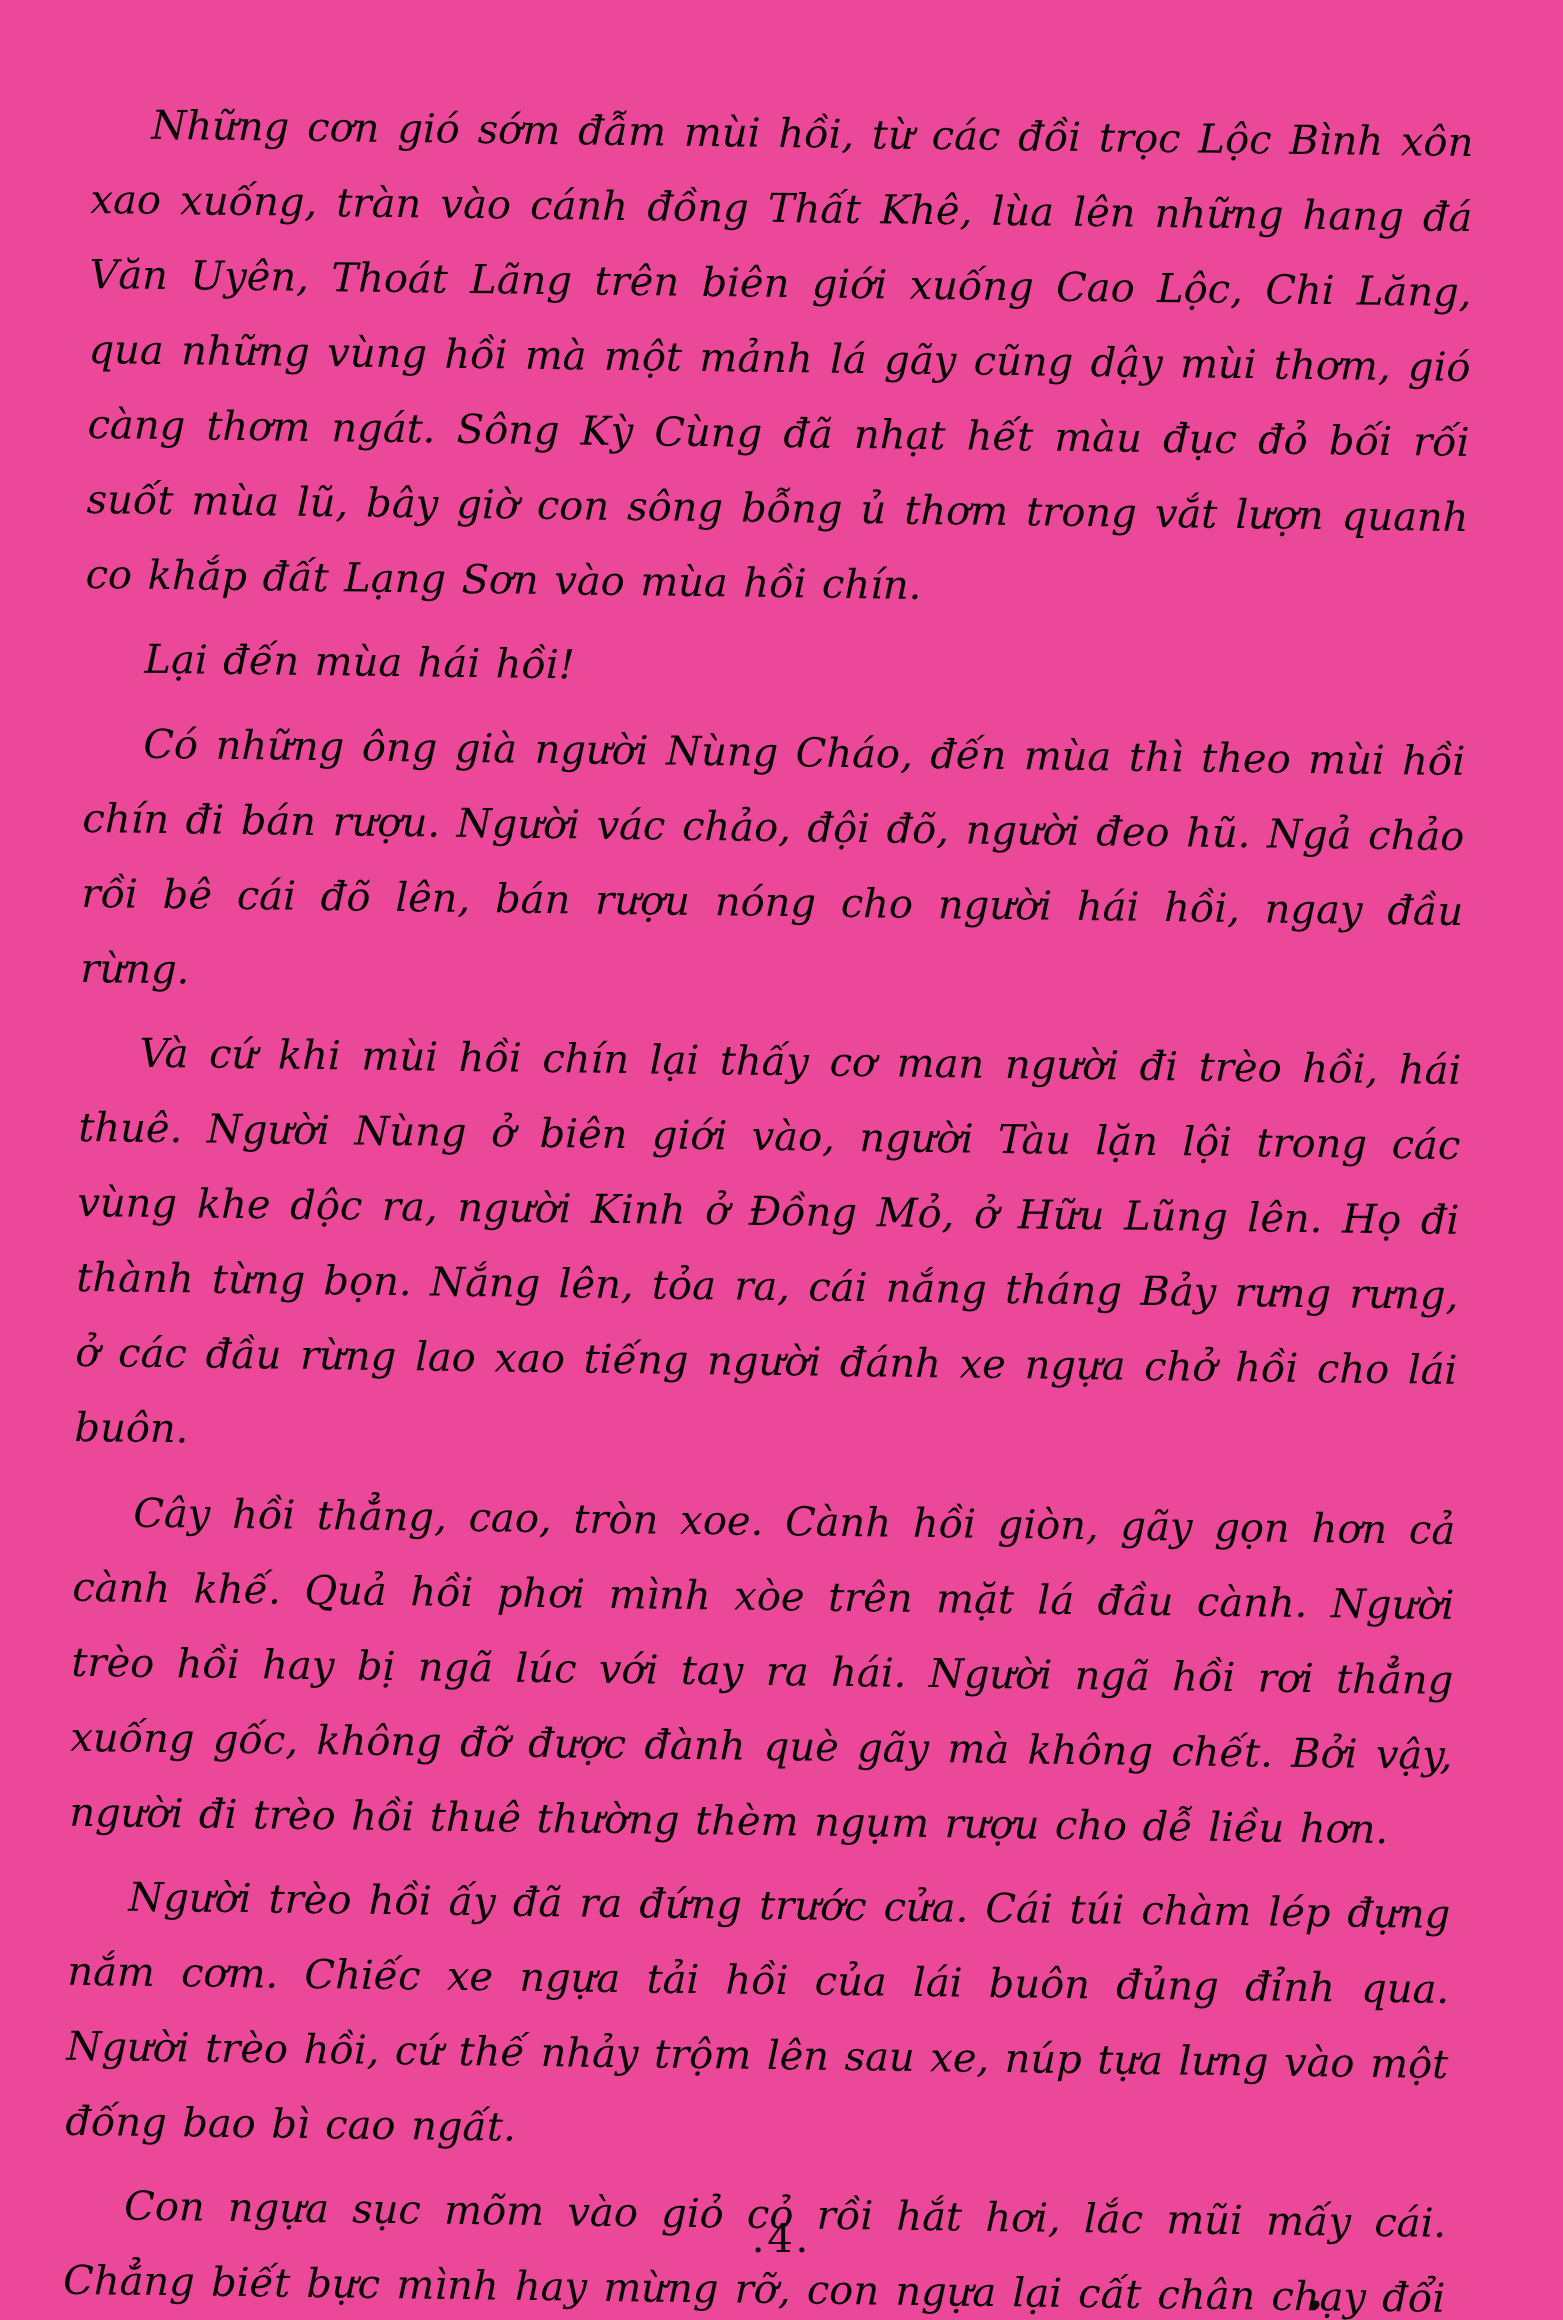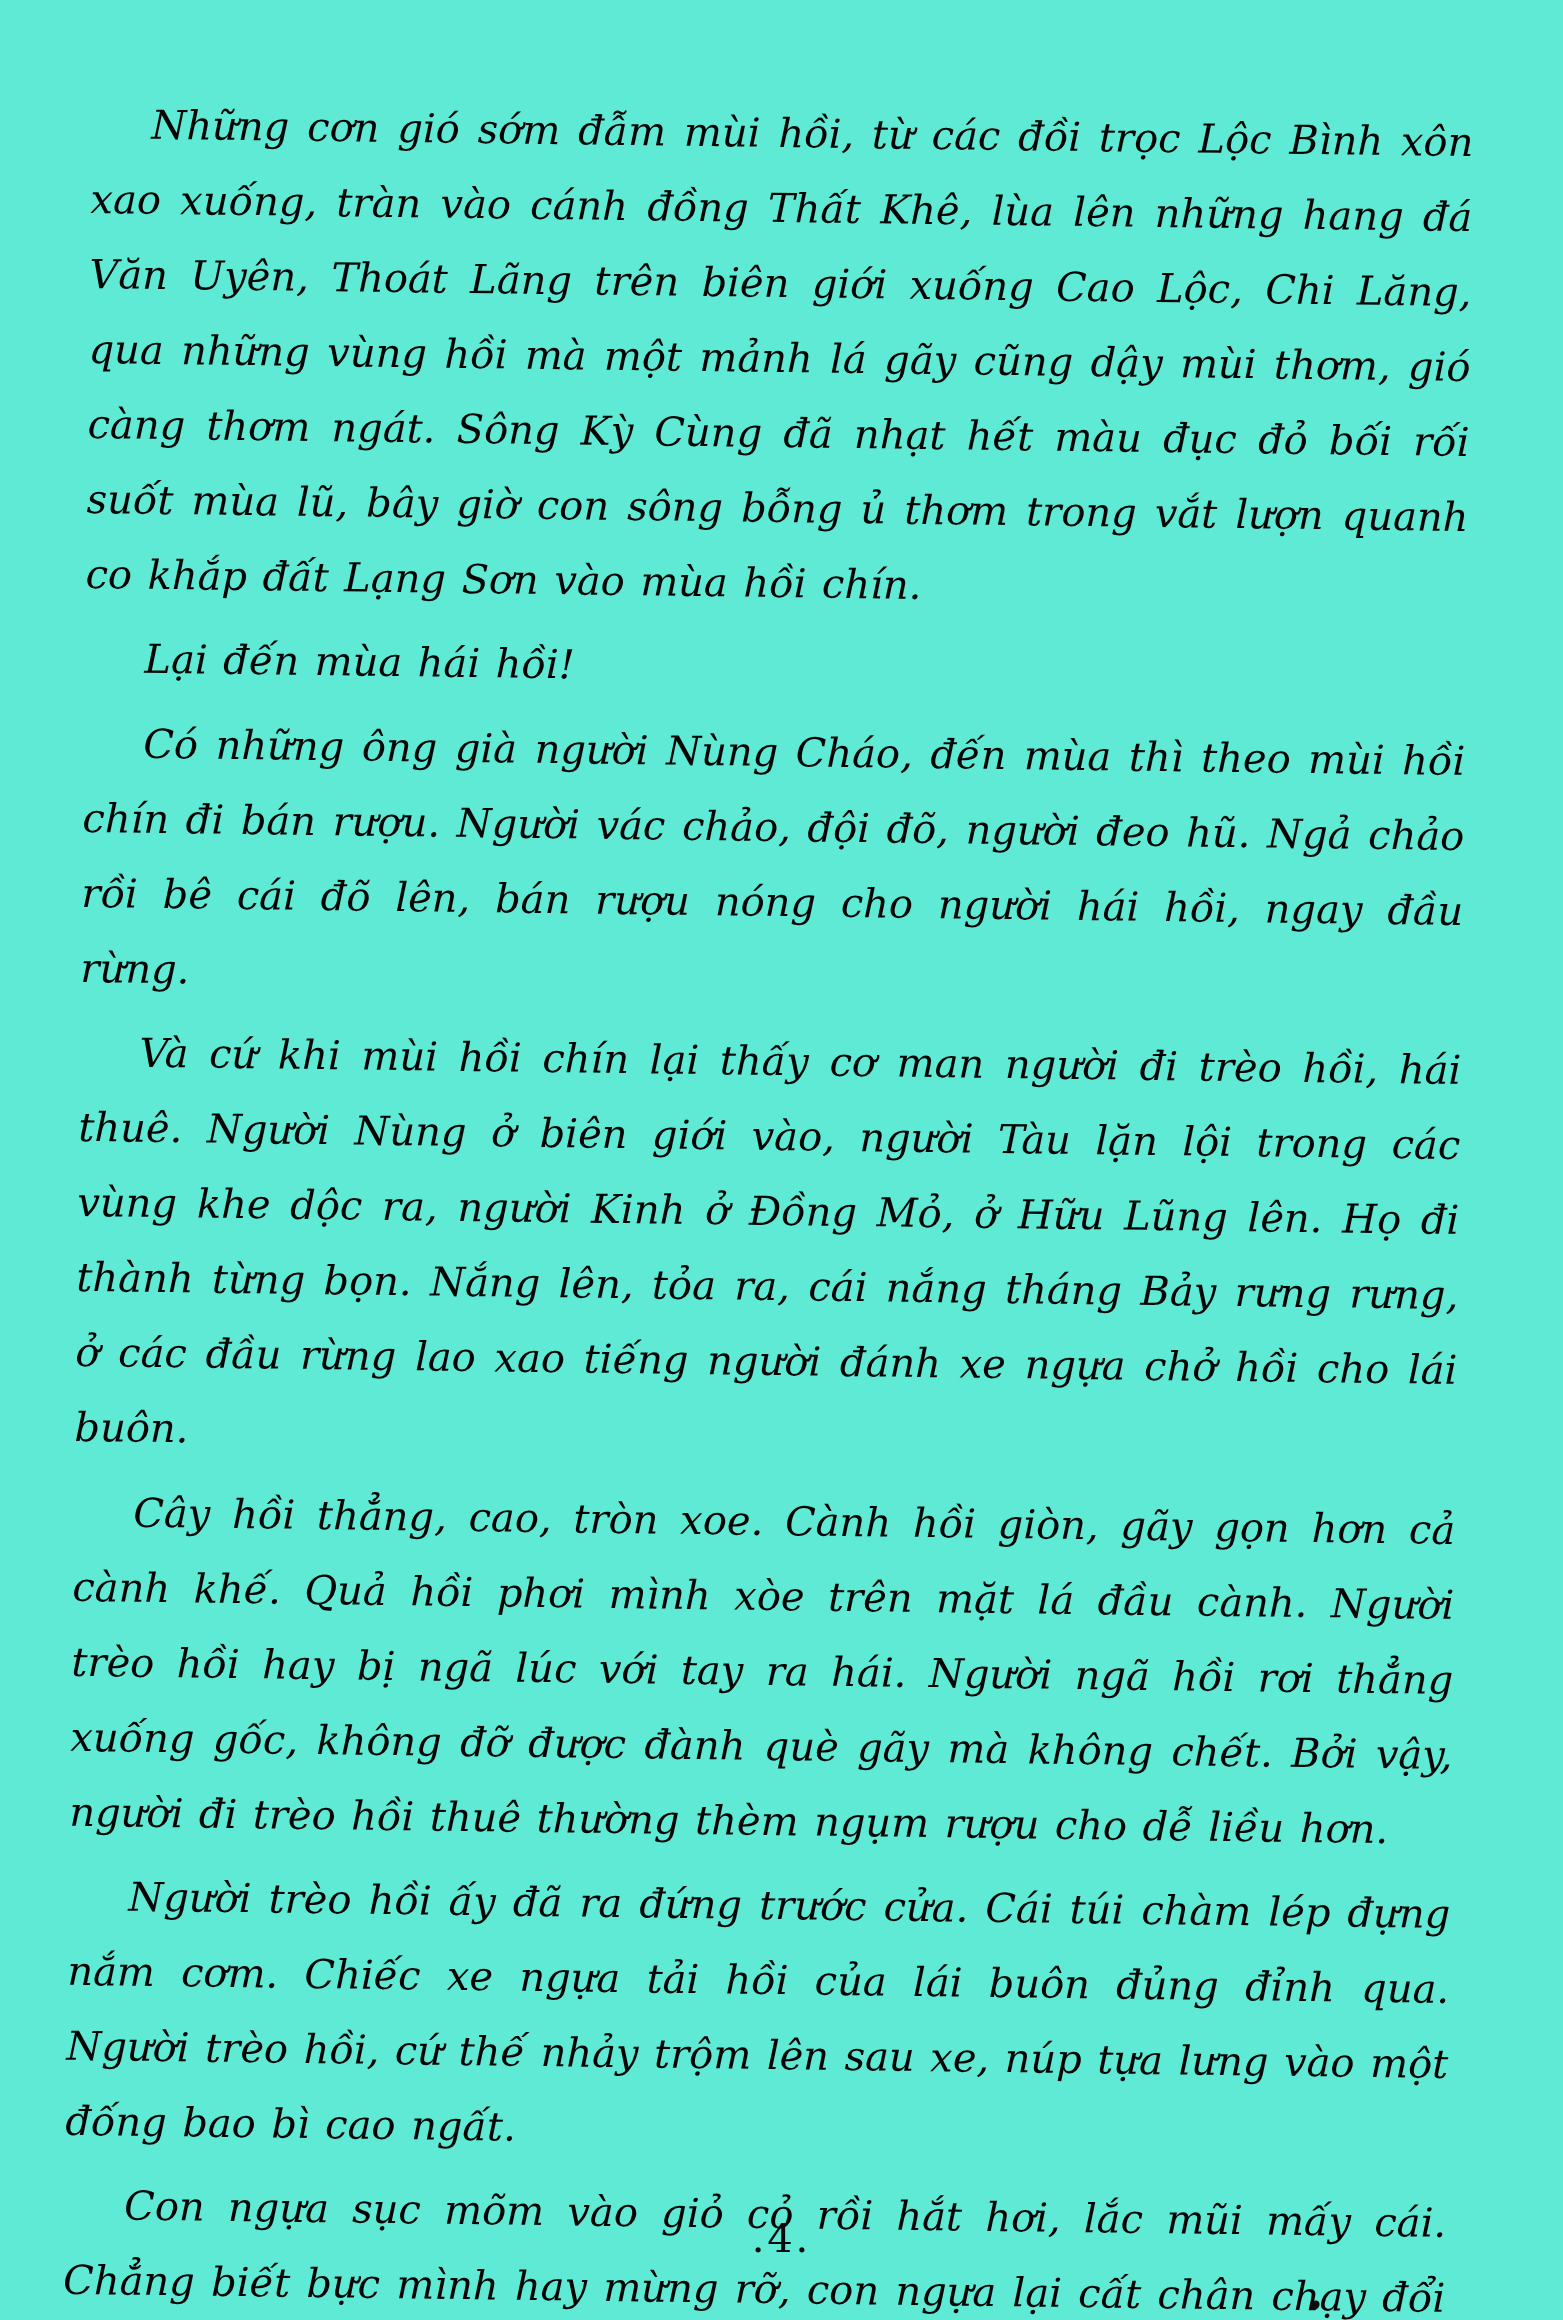--- a/index.html
+++ b/index.html
@@ -4,21 +4,21 @@
 <style>
   html, body {
     margin: 0;
     padding: 0;
     background: #ffffff;
   }
   .page {
     position: relative;
     width: 1563px;
     height: 2320px;
-    background: #5eead4;
+    background: #ec4899;
     overflow: hidden;
     font-family: "DejaVu Serif", serif;
     color: #050505;
   }
   .text-block {
     position: absolute;
     top: 87px;
     left: 92px;
     width: 1382px;
     transform: rotate(0.75deg);

